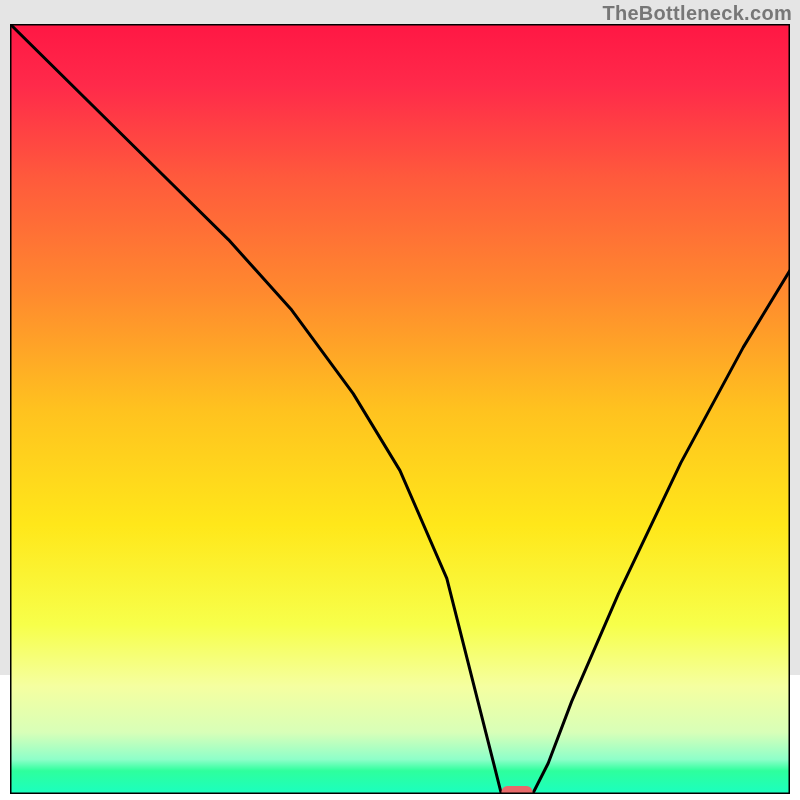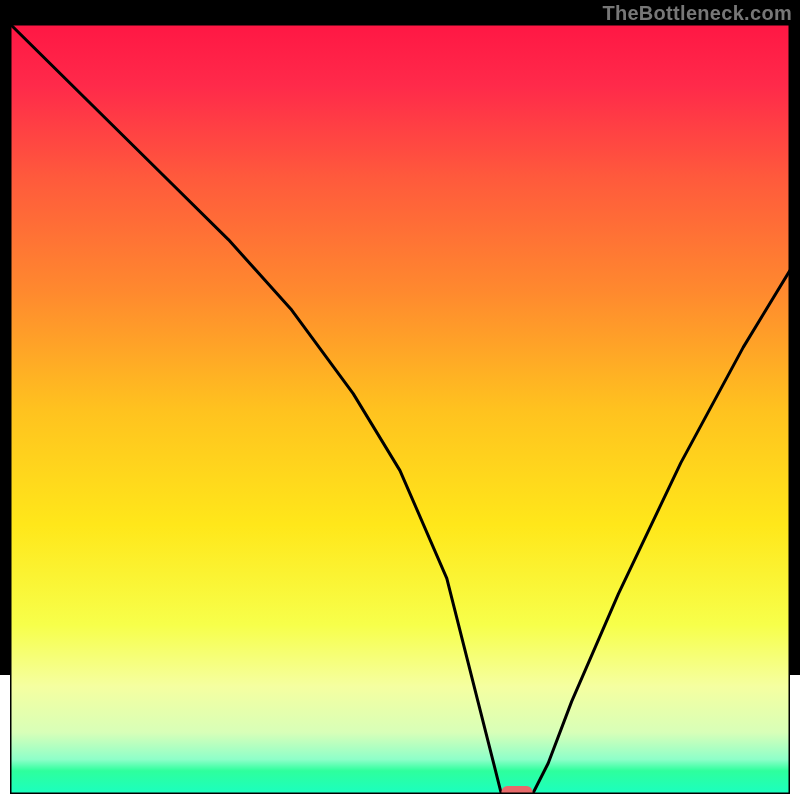--- a/index.html
+++ b/index.html
@@ -7,21 +7,21 @@
     padding: 0;
     width: 800px;
     height: 800px;
     overflow: hidden;
     font-family: Arial, Helvetica, sans-serif;
   }
   .container {
     position: relative;
     width: 800px;
     height: 675px;
-    background: #000000;
+    background: #e5e5e5;
   }
   .watermark {
     position: absolute;
     top: 2px;
     right: 8px;
     font-size: 20px;
     font-weight: 600;
     color: #777;
     letter-spacing: 0.3px;
     z-index: 10;

